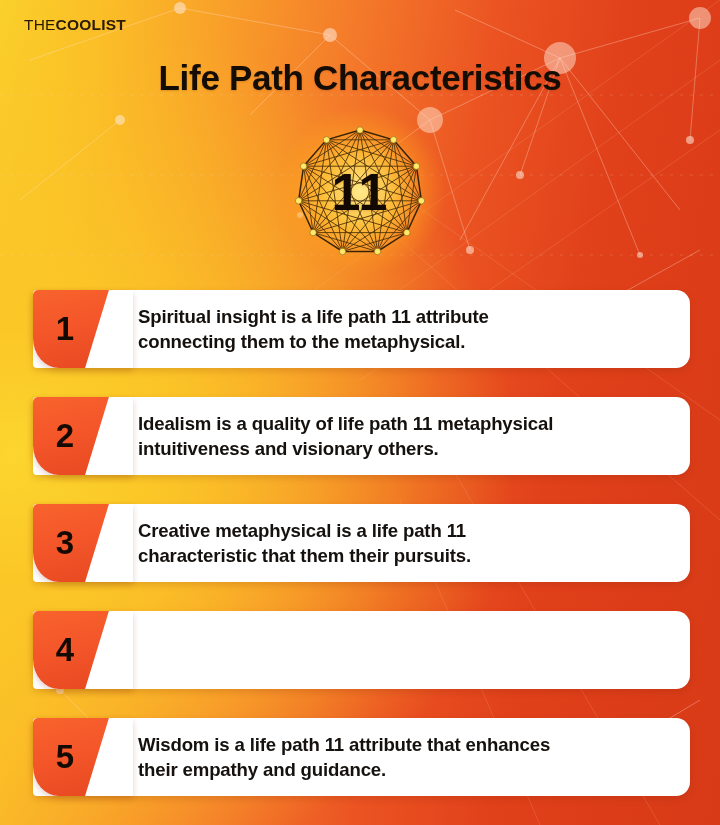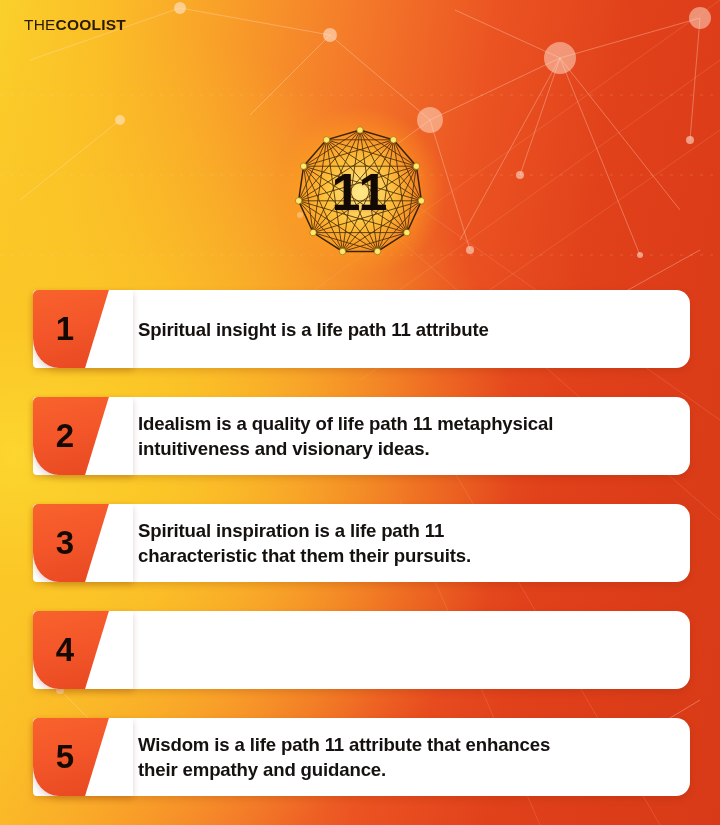--- a/index.html
+++ b/index.html
@@ -192,20 +192,21 @@
     <line x1="720" y1="420" x2="380" y2="180"></line>
     <line x1="720" y1="520" x2="400" y2="240"></line>
     <line x1="660" y1="825" x2="430" y2="430"></line>
     <line x1="540" y1="825" x2="400" y2="500"></line>
   </svg>
 
   <div class="logo">
     <span class="thin">THE</span><span>COOLIST</span>
   </div>
 
+  <div class="title">Life Path Characteristics</div>
 
   <div class="emblem">
     <div class="glow"></div>
     <svg viewBox="0 0 160 160">
       <g id="emblem-geo">
           <line x1="80.0" y1="18.0" x2="136.4" y2="54.2" class="chord"></line>
           <line x1="113.5" y1="27.8" x2="141.4" y2="88.8" class="chord"></line>
           <line x1="136.4" y1="54.2" x2="126.9" y2="120.6" class="chord"></line>
           <line x1="141.4" y1="88.8" x2="97.5" y2="139.5" class="chord"></line>
           <line x1="126.9" y1="120.6" x2="62.5" y2="139.5" class="chord"></line>
@@ -267,41 +268,42 @@
 
   <div class="list">
 
     <div class="row">
       <div class="card"></div>
       <div class="badge">
         <div class="badge-num">1</div>
       </div>
       <div class="row-text">
         <span>Spiritual insight is a life path </span><b>11</b><span> attribute</span><br>
+        <span>connecting them to the metaphysical.</span>
       </div>
     </div>
 
     <div class="row">
       <div class="card"></div>
       <div class="badge">
         <div class="badge-num">2</div>
       </div>
       <div class="row-text">
         <span>Idealism is a quality of life path </span><b>11</b><span> metaphysical</span><br>
-        <span>intuitiveness and visionary ideas.</span>
+        <span>intuitiveness and visionary others.</span>
       </div>
     </div>
 
     <div class="row">
       <div class="card"></div>
       <div class="badge">
         <div class="badge-num">3</div>
       </div>
       <div class="row-text">
-        <span>Spiritual inspiration is a life path </span><b>11</b><span></span><br>
+        <span>Creative metaphysical is a life path </span><b>11</b><span></span><br>
         <span>characteristic that them their pursuits.</span>
       </div>
     </div>
 
     <div class="row">
       <div class="card"></div>
       <div class="badge">
         <div class="badge-num">4</div>
       </div>
     </div>

